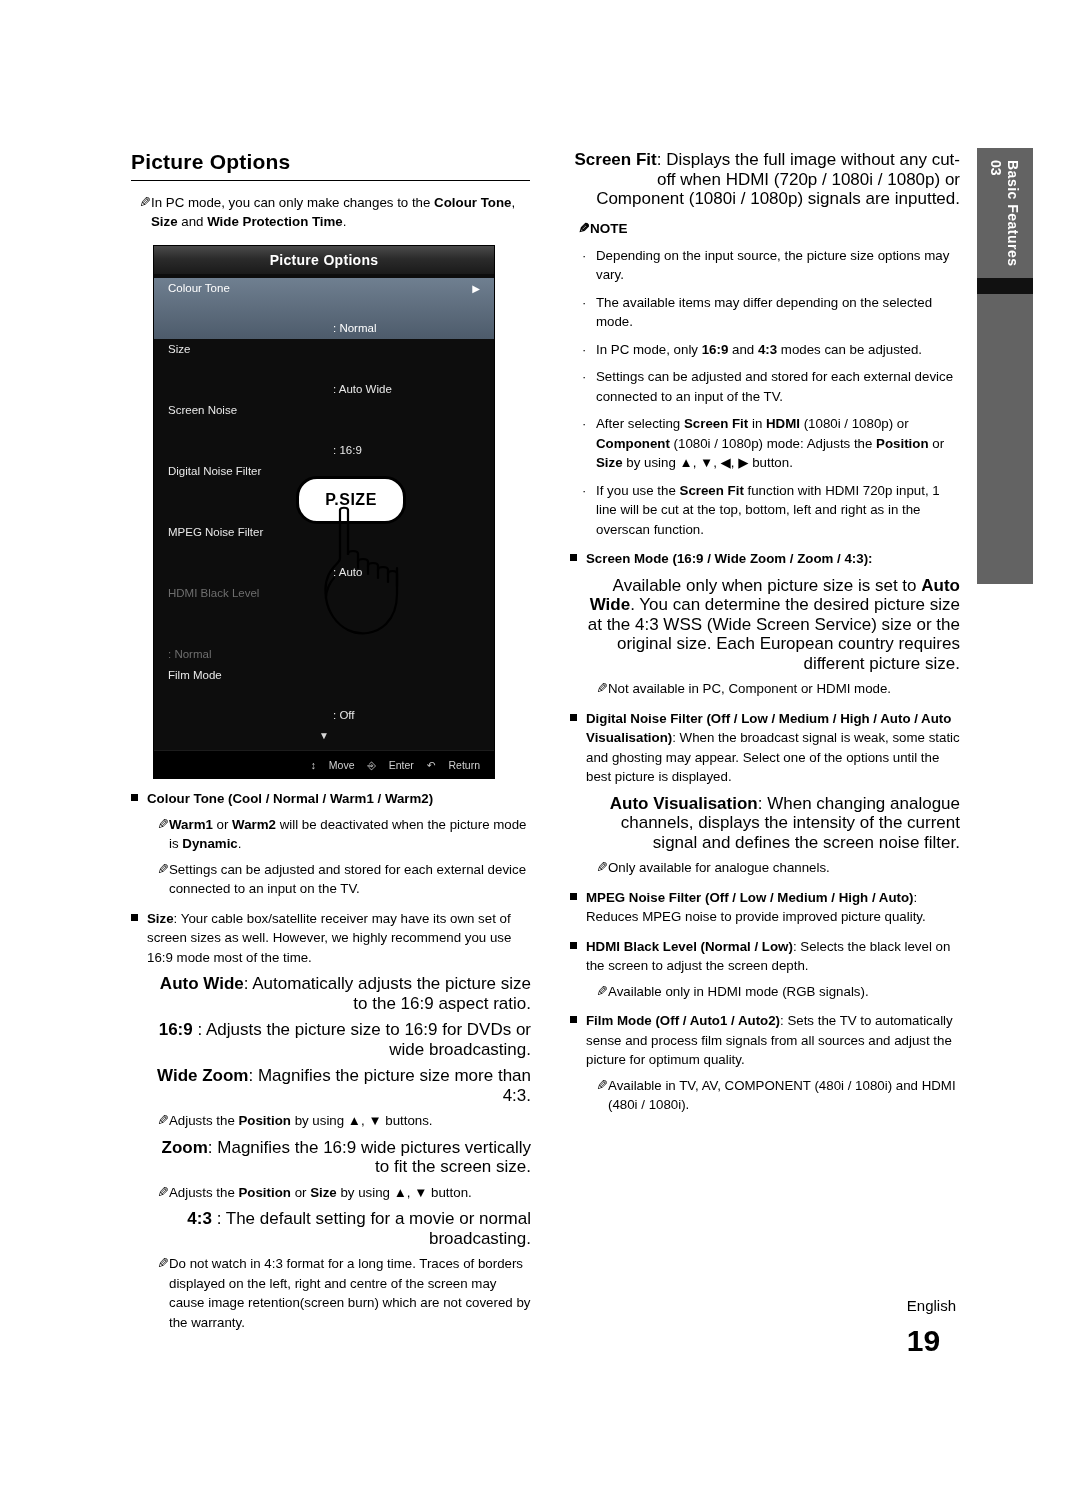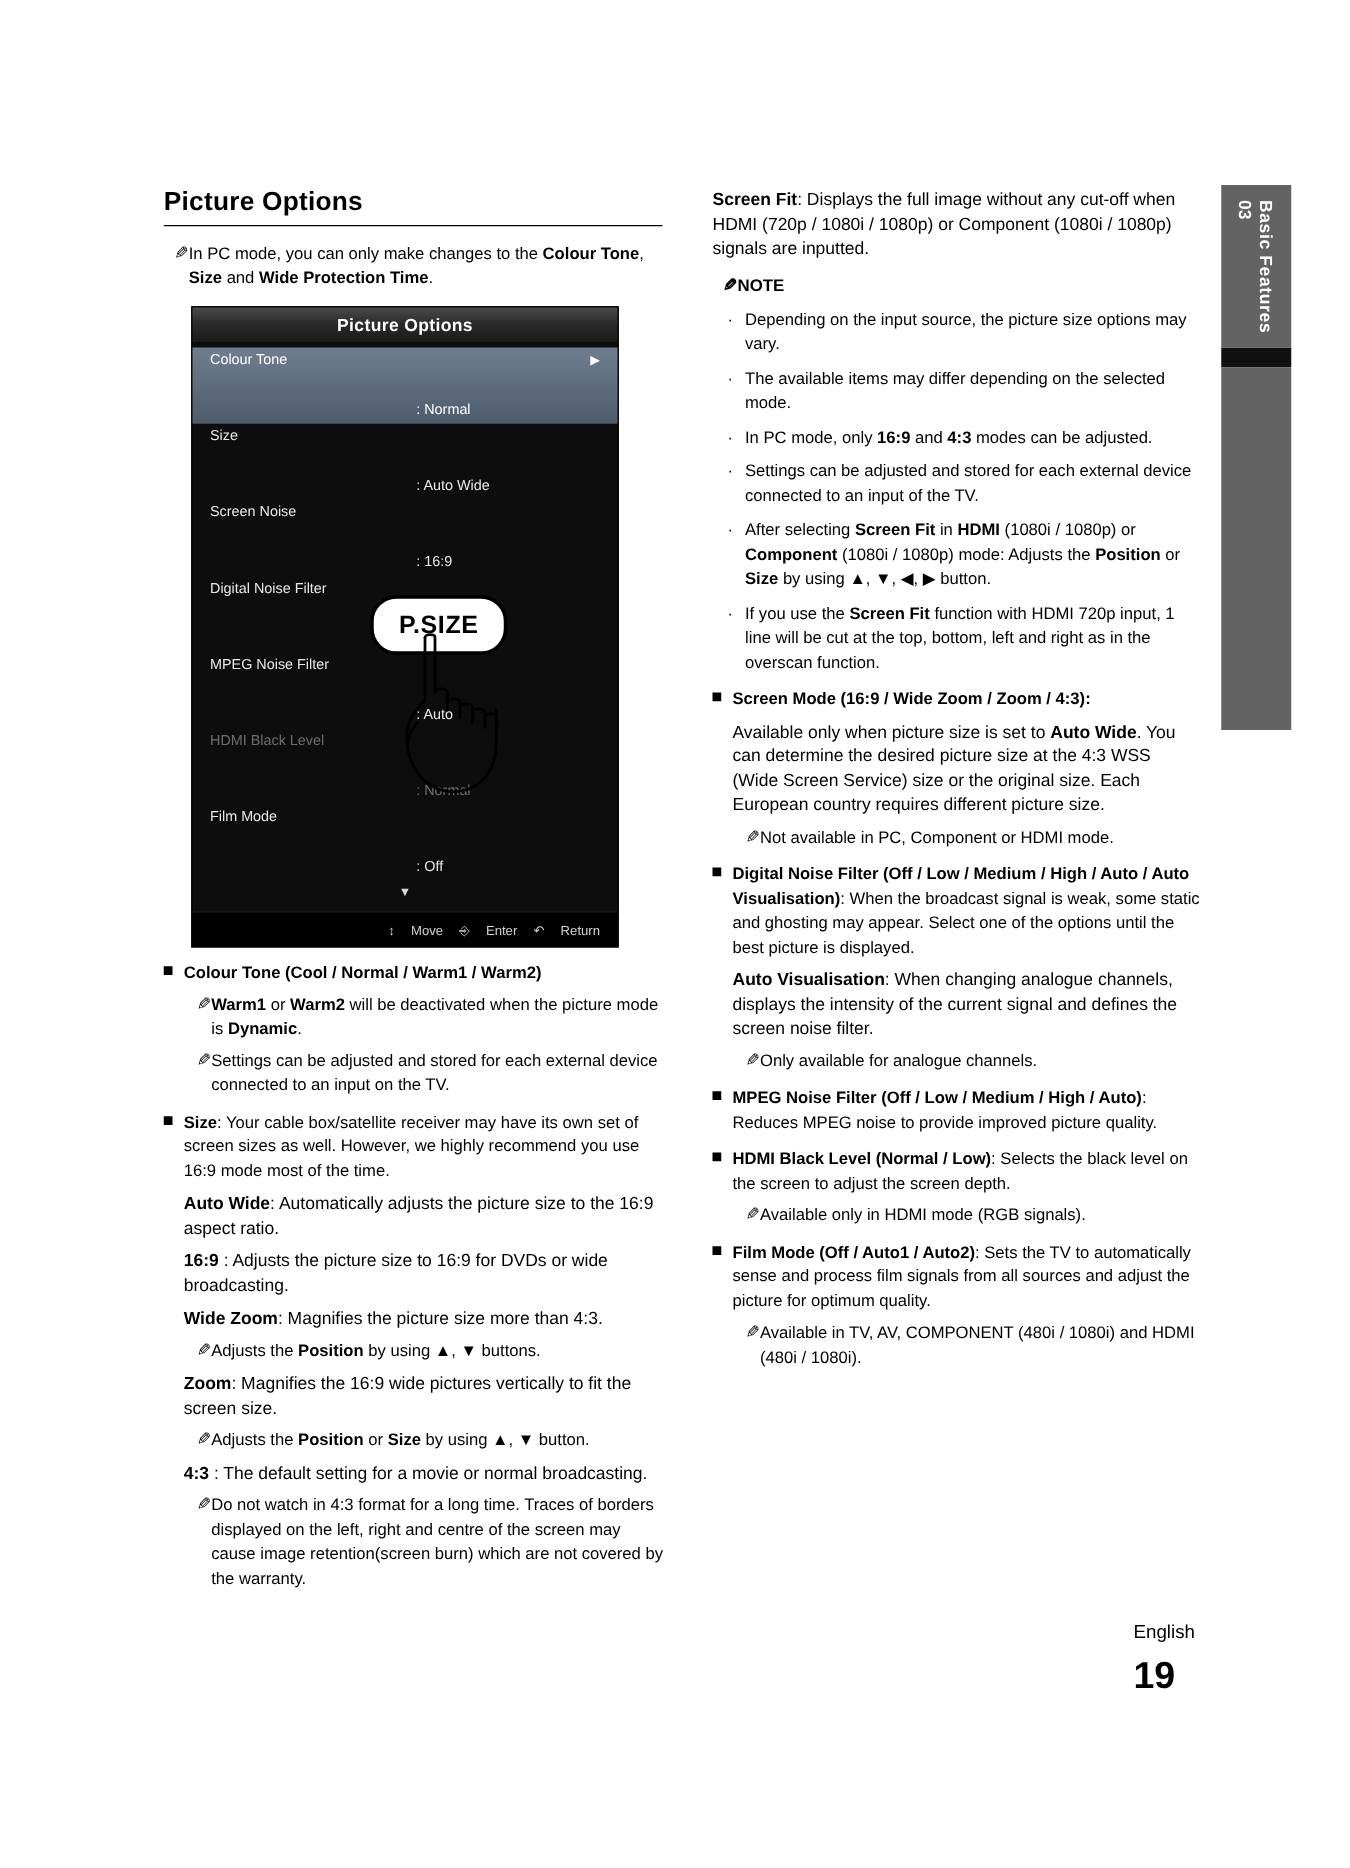--- a/index.html
+++ b/index.html
@@ -97,21 +97,21 @@
     padding: 0 14px 0 14px;
     position: relative;
   }
   .osd-row .lbl { width: 165px; }
   .osd-row .val { flex: 1; margin-top: 40px; }
   .osd-row .arrow { width: 14px; text-align: right; font-size: 10px; }
   .osd-row.selected {
     background: linear-gradient(to bottom, #6f7f90 0%, #4d5b6b 100%);
     color: #ffffff;
   }
-  .osd-row.dim { color: #6e6e6e; }
+  .osd-row.dim { color: #6e6e6e; flex-direction: column; }
   .osd-downarrow {
     color: #d8d8d8;
     text-align: center;
     font-size: 10px;
     line-height: 16px;
     padding-top: 2px;
   }
   .osd-footer {
     background: #000;
     color: #d0d0d0;
@@ -137,24 +137,25 @@
   }
   .sq i {
     display: block;
     width: 7px;
     height: 7px;
     background: #000;
   }
   .bullet-text { flex: 1 1 auto; }
 
   .para {
-    font-size: 14px;
+    font-size: 17px;
     line-height: 19.5px;
     margin-left: 16px;
     margin-top: 7px;
+    text-align: right;
   }
 
   .sub-note {
     display: flex;
     align-items: flex-start;
     font-size: 13.3px;
     line-height: 19.5px;
     margin-left: 16px;
     margin-top: 6px;
   }
@@ -186,21 +187,21 @@
   }
   .psize-btn {
     position: absolute;
     left: 6px;
     top: 0px;
     width: 104px;
     height: 42px;
     border: 3px solid #000;
     border-radius: 21px/21px;
     background: #fff;
-    font-size: 20px;
+    font-size: 16px;
     font-weight: bold;
     letter-spacing: 0.5px;
     display: flex;
     align-items: center;
     justify-content: center;
     font-family: "Liberation Sans", sans-serif;
   }
   .hand {
     position: absolute;
     left: 20px;

